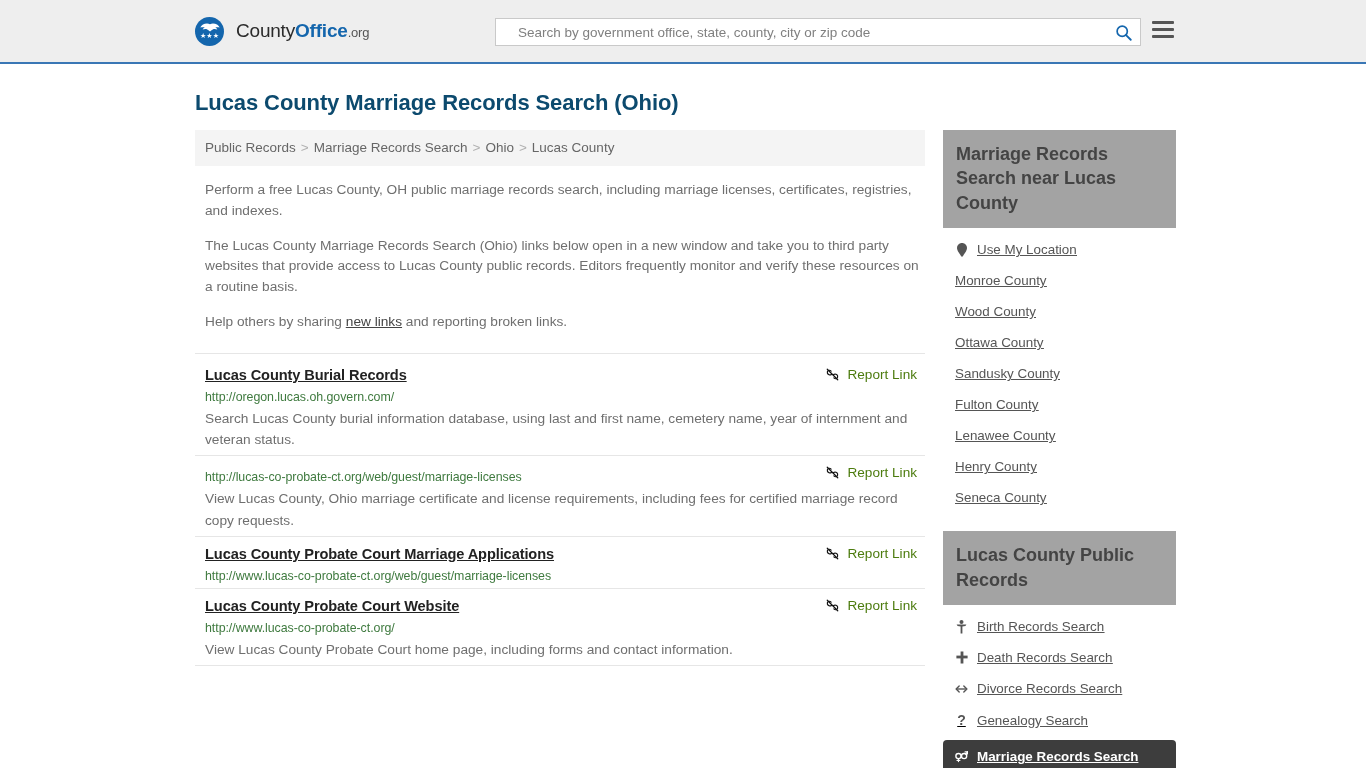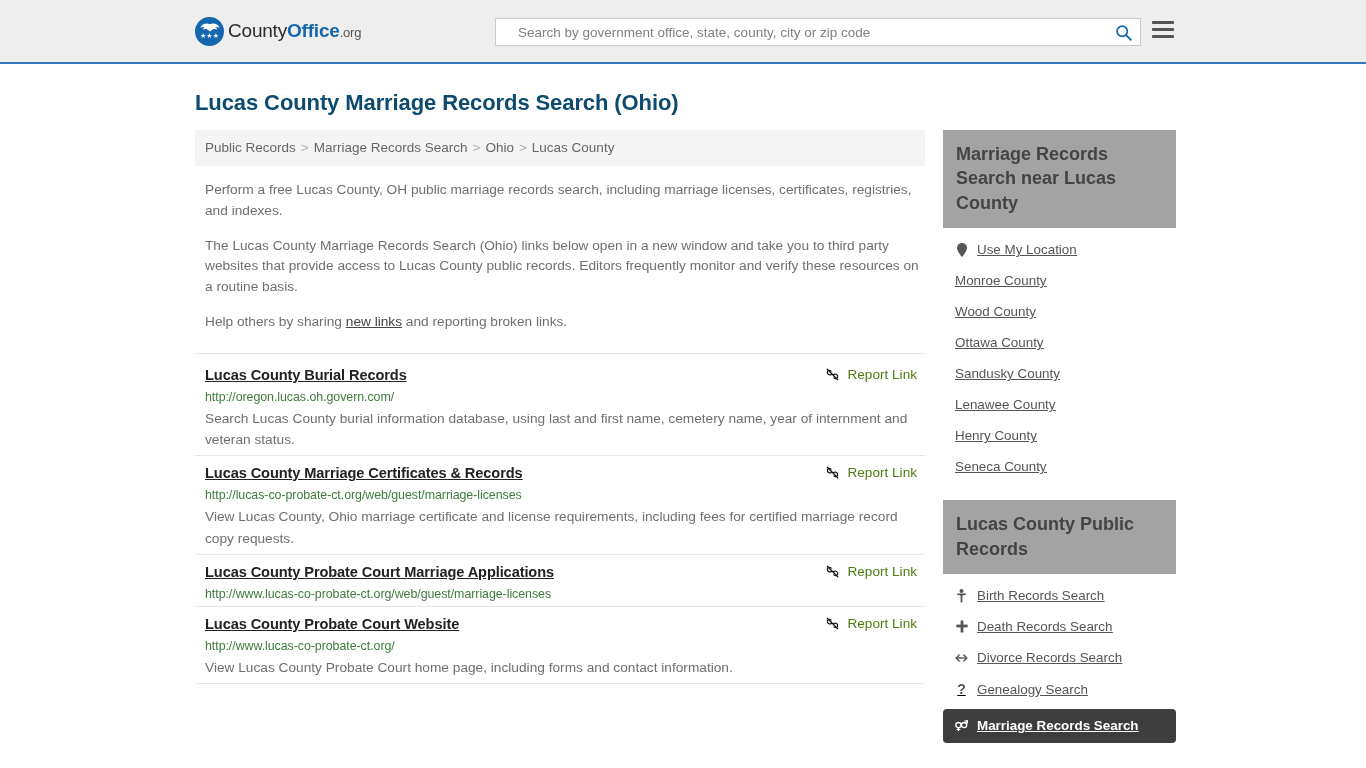--- a/index.html
+++ b/index.html
@@ -17,21 +17,21 @@
     background: #eeeeee;
     border-bottom: 2px solid #3a77b5;
     display: flex;
     align-items: center;
     position: relative;
   }
   .logo-wrap {
     display: flex;
     align-items: center;
     margin-left: 195px;
-    gap: 4px;
+    gap: 12px;
   }
   .logo-mark {
     width: 29px; height: 29px;
     border-radius: 50%;
     background: #1466ad;
     position: relative;
     flex: 0 0 auto;
     overflow: hidden;
   }
   .logo-mark .eagle {
@@ -295,21 +295,20 @@
               <path d="M8.2 5.5 C5.5 3 2.5 5 3.2 8 C3.7 10.2 6.5 11.4 8.6 10" fill="none" stroke="#111" stroke-width="1.6" stroke-linecap="round"></path>
               <path d="M11.8 14.5 C14.5 17 17.5 15 16.8 12 C16.3 9.8 13.5 8.6 11.4 10" fill="none" stroke="#111" stroke-width="1.6" stroke-linecap="round"></path>
             </svg>
             <span>Report Link</span>
           </div>
           <div class="result-url">http://oregon.lucas.oh.govern.com/</div>
           <div class="result-desc">Search Lucas County burial information database, using last and first name, cemetery name, year of internment and veteran status.</div>
         </div>
 
         <div class="result">
-          <a href="#" class="result-title">Lucas County Marriage Certificates &amp; Records</a>
           <div class="report-link">
             <svg width="15" height="15" viewBox="0 0 20 20">
               <path d="M3 3 L17 17" stroke="#111" stroke-width="1.6" stroke-linecap="round"></path>
               <path d="M8.2 5.5 C5.5 3 2.5 5 3.2 8 C3.7 10.2 6.5 11.4 8.6 10" fill="none" stroke="#111" stroke-width="1.6" stroke-linecap="round"></path>
               <path d="M11.8 14.5 C14.5 17 17.5 15 16.8 12 C16.3 9.8 13.5 8.6 11.4 10" fill="none" stroke="#111" stroke-width="1.6" stroke-linecap="round"></path>
             </svg>
             <span>Report Link</span>
           </div>
           <div class="result-url">http://lucas-co-probate-ct.org/web/guest/marriage-licenses</div>
           <div class="result-desc">View Lucas County, Ohio marriage certificate and license requirements, including fees for certified marriage record copy requests.</div>
@@ -363,20 +362,23 @@
             <a href="#">Monroe County</a>
           </div>
           <div class="widget-item plain">
             <a href="#">Wood County</a>
           </div>
           <div class="widget-item plain">
             <a href="#">Ottawa County</a>
           </div>
           <div class="widget-item plain">
             <a href="#">Sandusky County</a>
+          </div>
+          <div class="widget-item plain">
+            <a href="#">Fulton County</a>
           </div>
           <div class="widget-item plain">
             <a href="#">Lenawee County</a>
           </div>
           <div class="widget-item plain">
             <a href="#">Henry County</a>
           </div>
           <div class="widget-item plain">
             <a href="#">Seneca County</a>
           </div>

